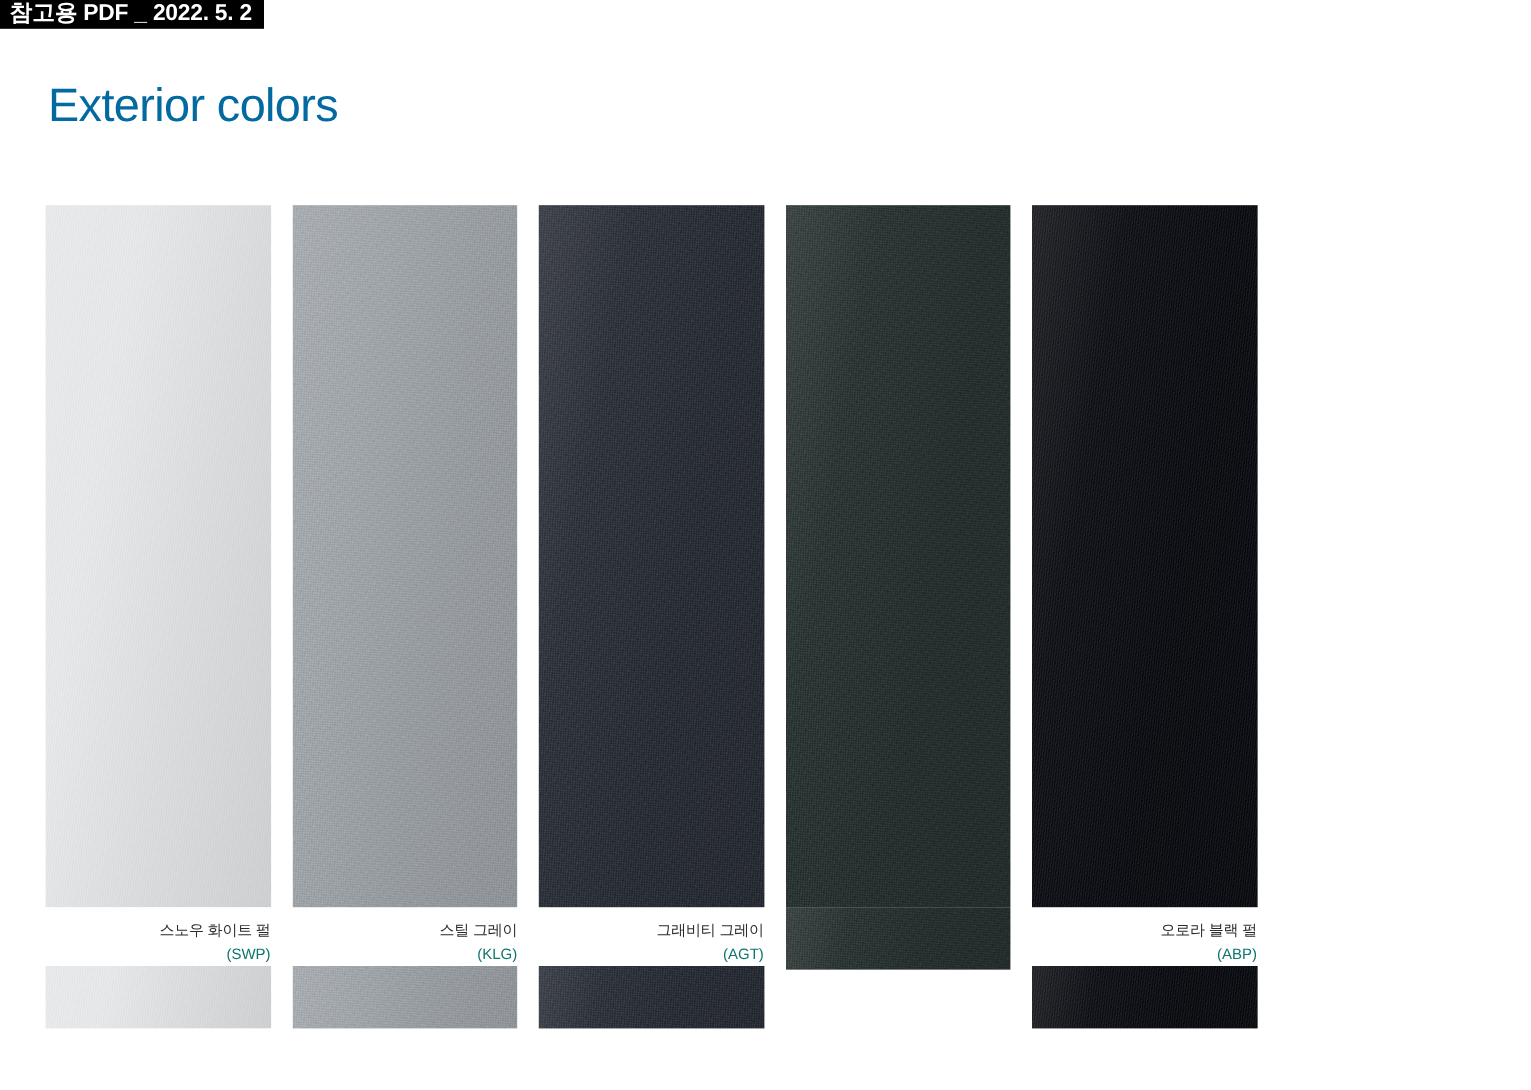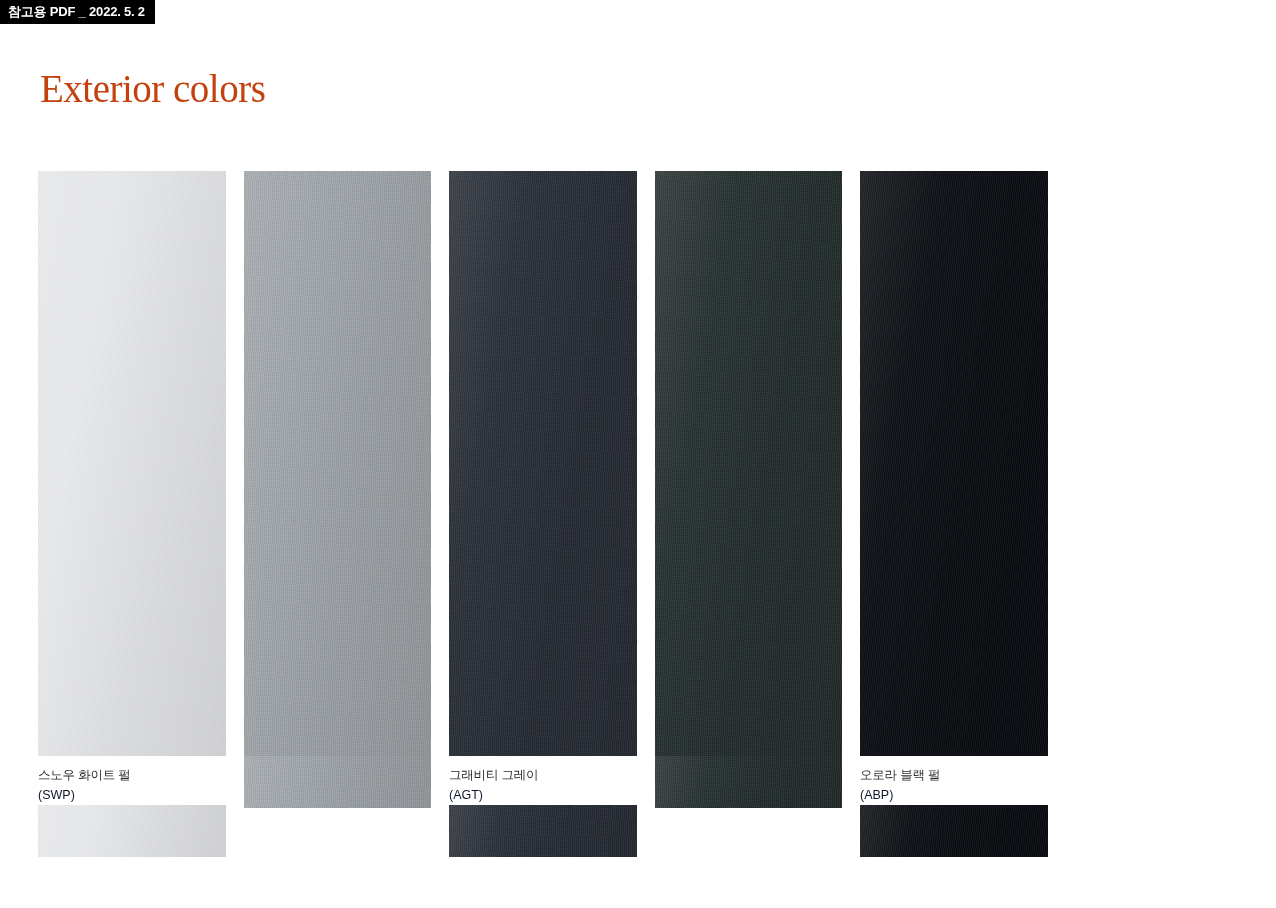--- a/index.html
+++ b/index.html
@@ -19,41 +19,40 @@
   }
 
   
   .ref-badge {
     position: absolute;
     left: 0;
     top: 0;
     height: 24px;
     background: #000000;
     color: #ffffff;
-    font-size: 13px;
+    font-size: 19px;
     font-weight: 700;
     letter-spacing: -0.2px;
     line-height: 24px;
     padding: 0 10px 0 8px;
     white-space: nowrap;
     display: inline-block;
   }
 
   
   .page-title {
     position: absolute;
     left: 40px;
     top: 43px;
     font-size: 39px;
     font-weight: 300;
     letter-spacing: -0.5px;
-    color: #c2410c;
+    color: #0369a1;
     line-height: 1;
     white-space: nowrap;
-    font-family: Liberation Serif, serif;
   }
 
   
   .swatch-grid {
     position: absolute;
     left: 38px;
     top: 171px;
     width: 1203px;
     display: flex;
     gap: 18px;
@@ -98,33 +97,33 @@
         rgba(0,0,0,0.05) 62%,
         rgba(0,0,0,0.10) 100%);
   }
   .tex.pearl {
     background-image:
       repeating-linear-gradient(97deg, rgba(255,255,255,0.05) 0px, rgba(255,255,255,0.05) 1px, rgba(0,0,0,0.02) 1px, rgba(0,0,0,0.02) 2px);
   }
 
   .labels {
     padding-top: 10px;
-    text-align: left;
+    text-align: right;
   }
   .color-name {
     font-size: 12.5px;
     line-height: 19px;
     color: #2a2a2a;
     letter-spacing: -0.2px;
     white-space: nowrap;
   }
   .color-code {
     font-size: 12.5px;
     line-height: 20px;
-    color: #0f172a;
+    color: #0f766e;
     letter-spacing: 0px;
     white-space: nowrap;
   }
 </style>
 </head>
 <body>
 
 <div class="ref-badge">참고용 PDF _ 2022. 5. 2</div>
 
 <h1 class="page-title">Exterior colors</h1>
@@ -142,20 +141,24 @@
       <div class="swatch-small" style="background: rgb(231, 232, 234);">
         <span class="tex pearl"></span>
         <span class="tex sheen"></span>
       </div>
     </div>
     <div class="swatch-col">
       <div class="swatch-main" style="background: rgb(162, 167, 172);">
         <span class="tex metallic"></span>
         <span class="tex sheen"></span>
       </div>
+      <div class="labels">
+        <div class="color-name">스틸 그레이</div>
+        <div class="color-code">(KLG)</div>
+      </div>
       <div class="swatch-small" style="background: rgb(162, 167, 172);">
         <span class="tex metallic"></span>
         <span class="tex sheen"></span>
       </div>
     </div>
     <div class="swatch-col">
       <div class="swatch-main" style="background: rgb(38, 43, 52);">
         <span class="tex metallic"></span>
         <span class="tex sheen"></span>
       </div>

